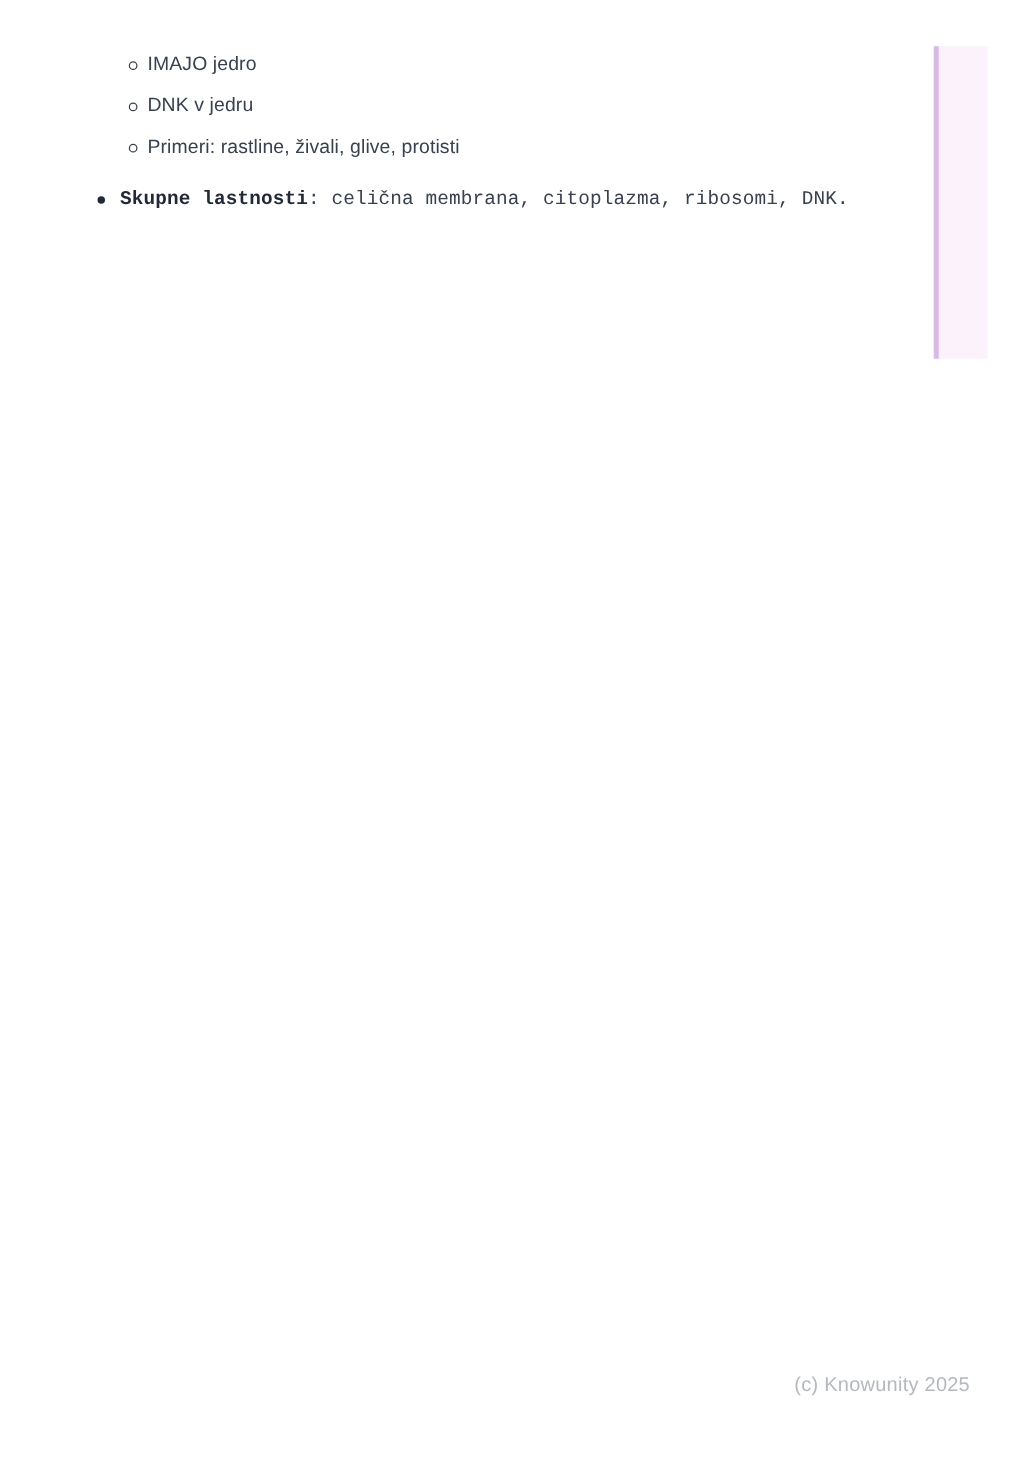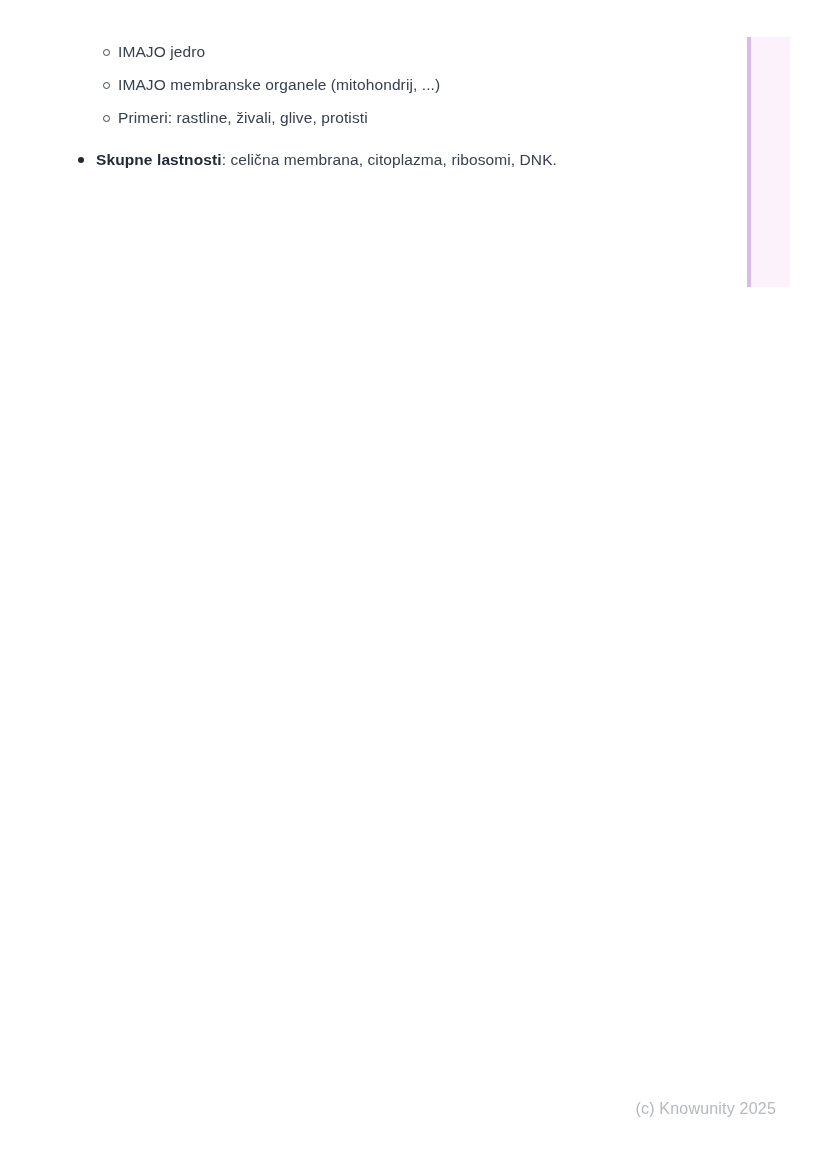--- a/index.html
+++ b/index.html
@@ -48,20 +48,21 @@
     margin-right: 8px;
   }
   .main-item {
     display: flex;
     align-items: center;
     height: 25px;
     margin-top: 17px;
     font-size: 15.5px;
     line-height: 25px;
     letter-spacing: 0.1px;
+    font-family: Liberation Mono, monospace;
   }
   .disc-marker {
     flex: none;
     width: 6px;
     height: 6px;
     background: #1f2937;
     border-radius: 50%;
     margin-right: 12px;
   }
   .main-item b {
@@ -94,21 +95,21 @@
 
   <div class="content">
 
     <ul class="sub-list">
       <li class="sub-item">
         <span class="circle-marker"></span>
         <span>IMAJO jedro</span>
       </li>
       <li class="sub-item">
         <span class="circle-marker"></span>
-        <span>IMAJO membranske organele (mitohondrij, ...)</span>
+        <span>DNK v jedru</span>
       </li>
       <li class="sub-item">
         <span class="circle-marker"></span>
         <span>Primeri: rastline, živali, glive, protisti</span>
       </li>
     </ul>
 
     <div class="main-item">
       <span class="disc-marker"></span>
       <span><b>Skupne lastnosti</b><span>: celična membrana, citoplazma, ribosomi, DNK.</span></span>

